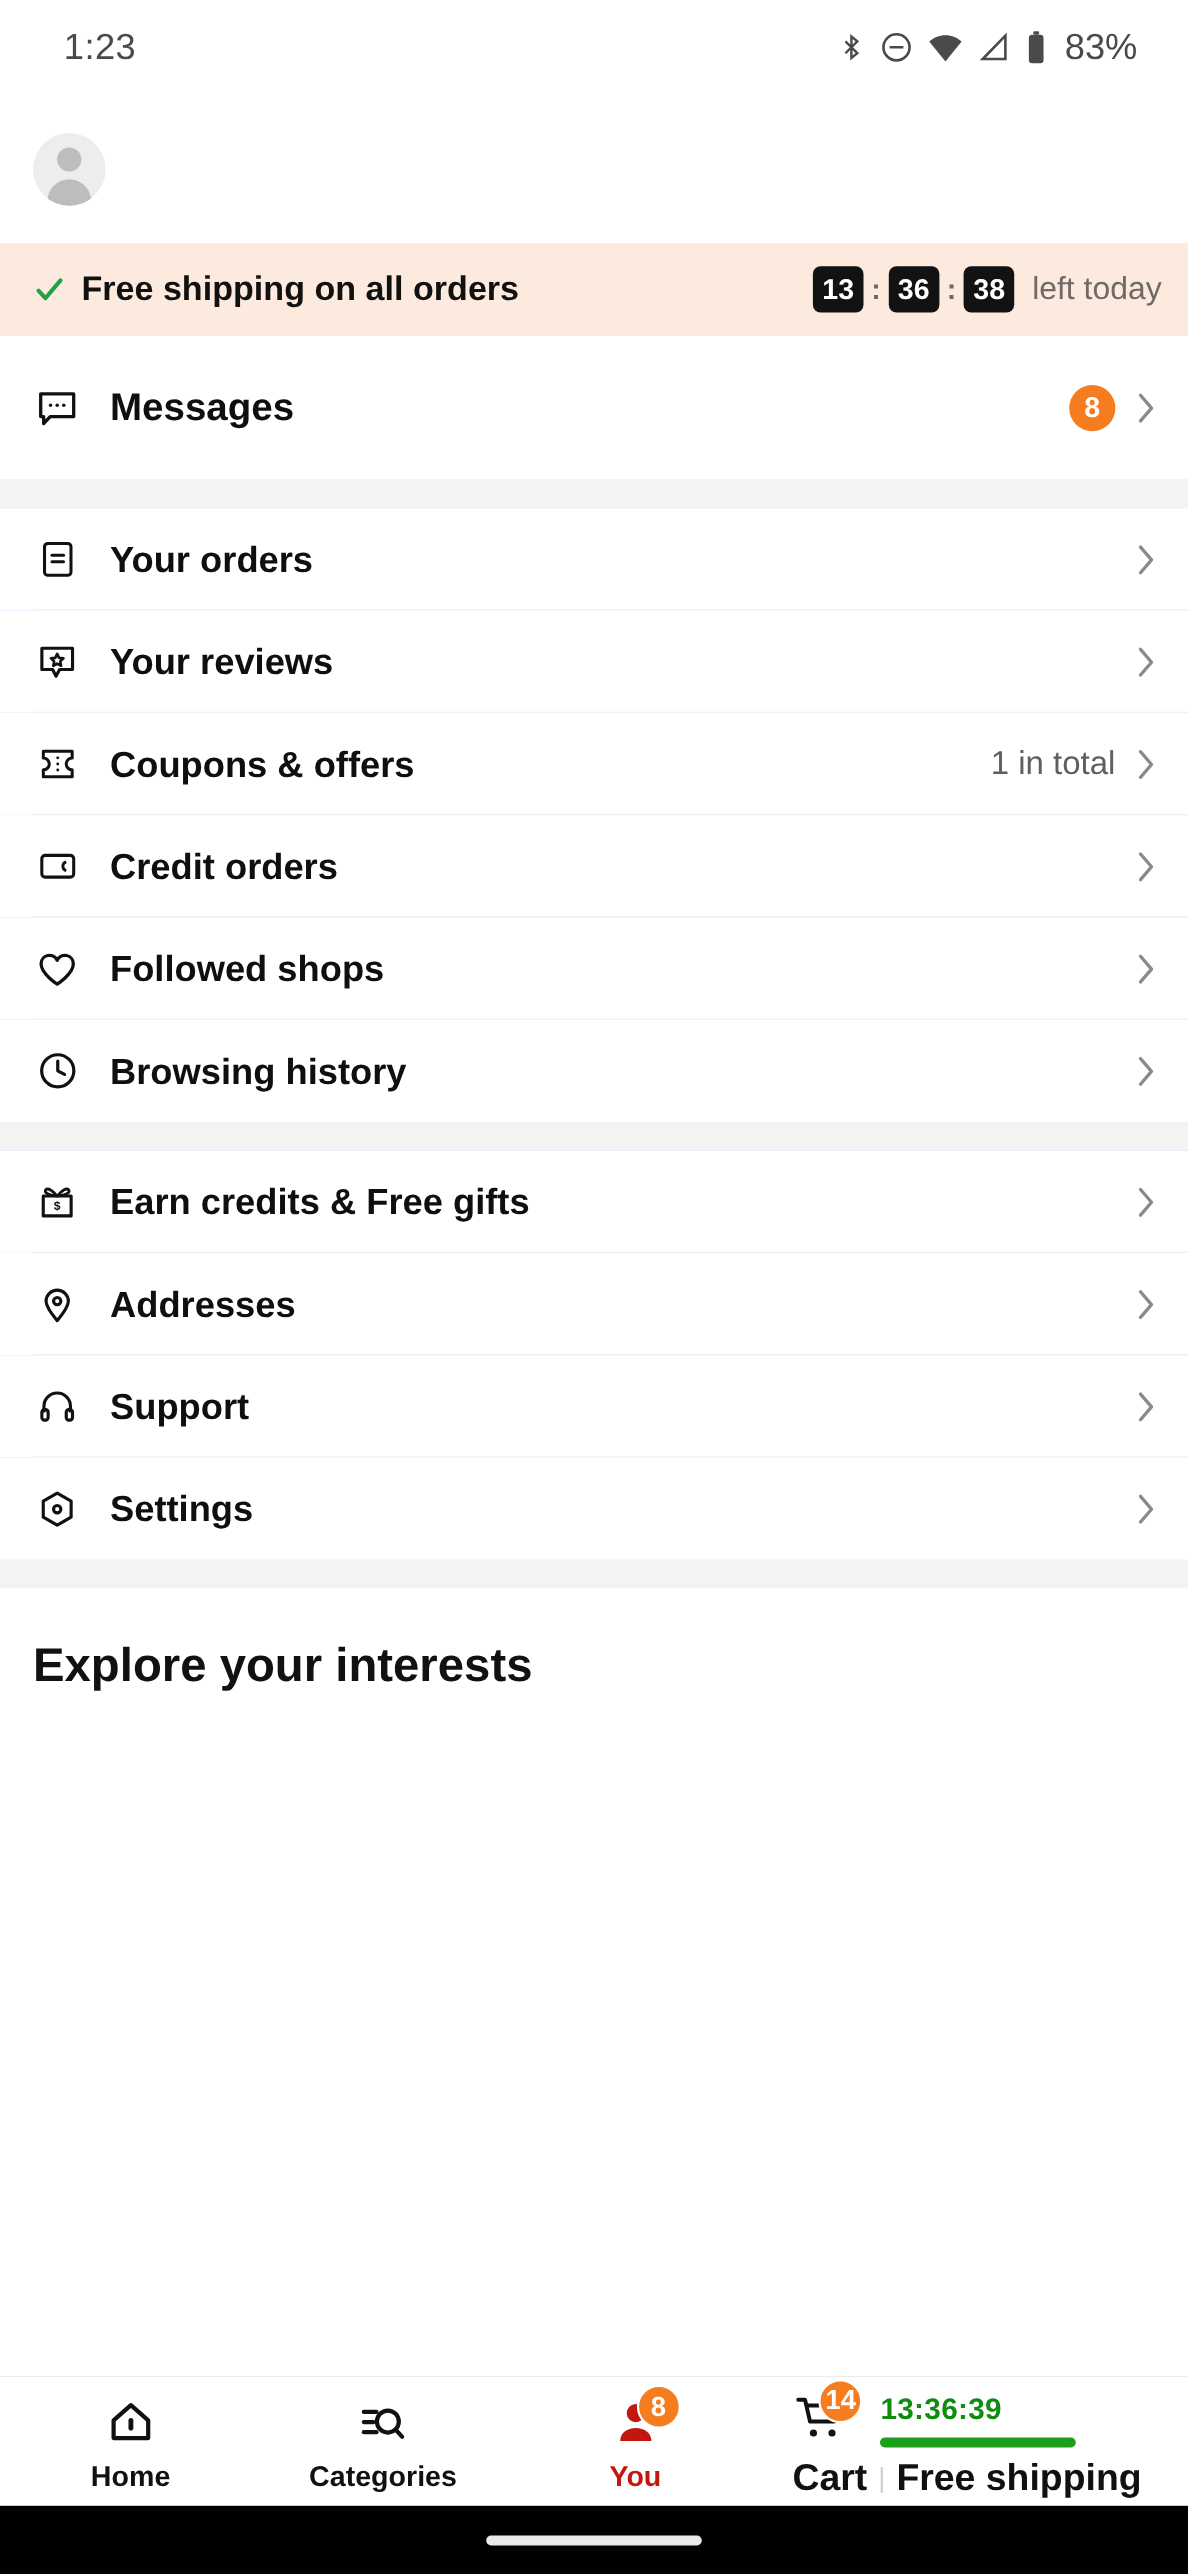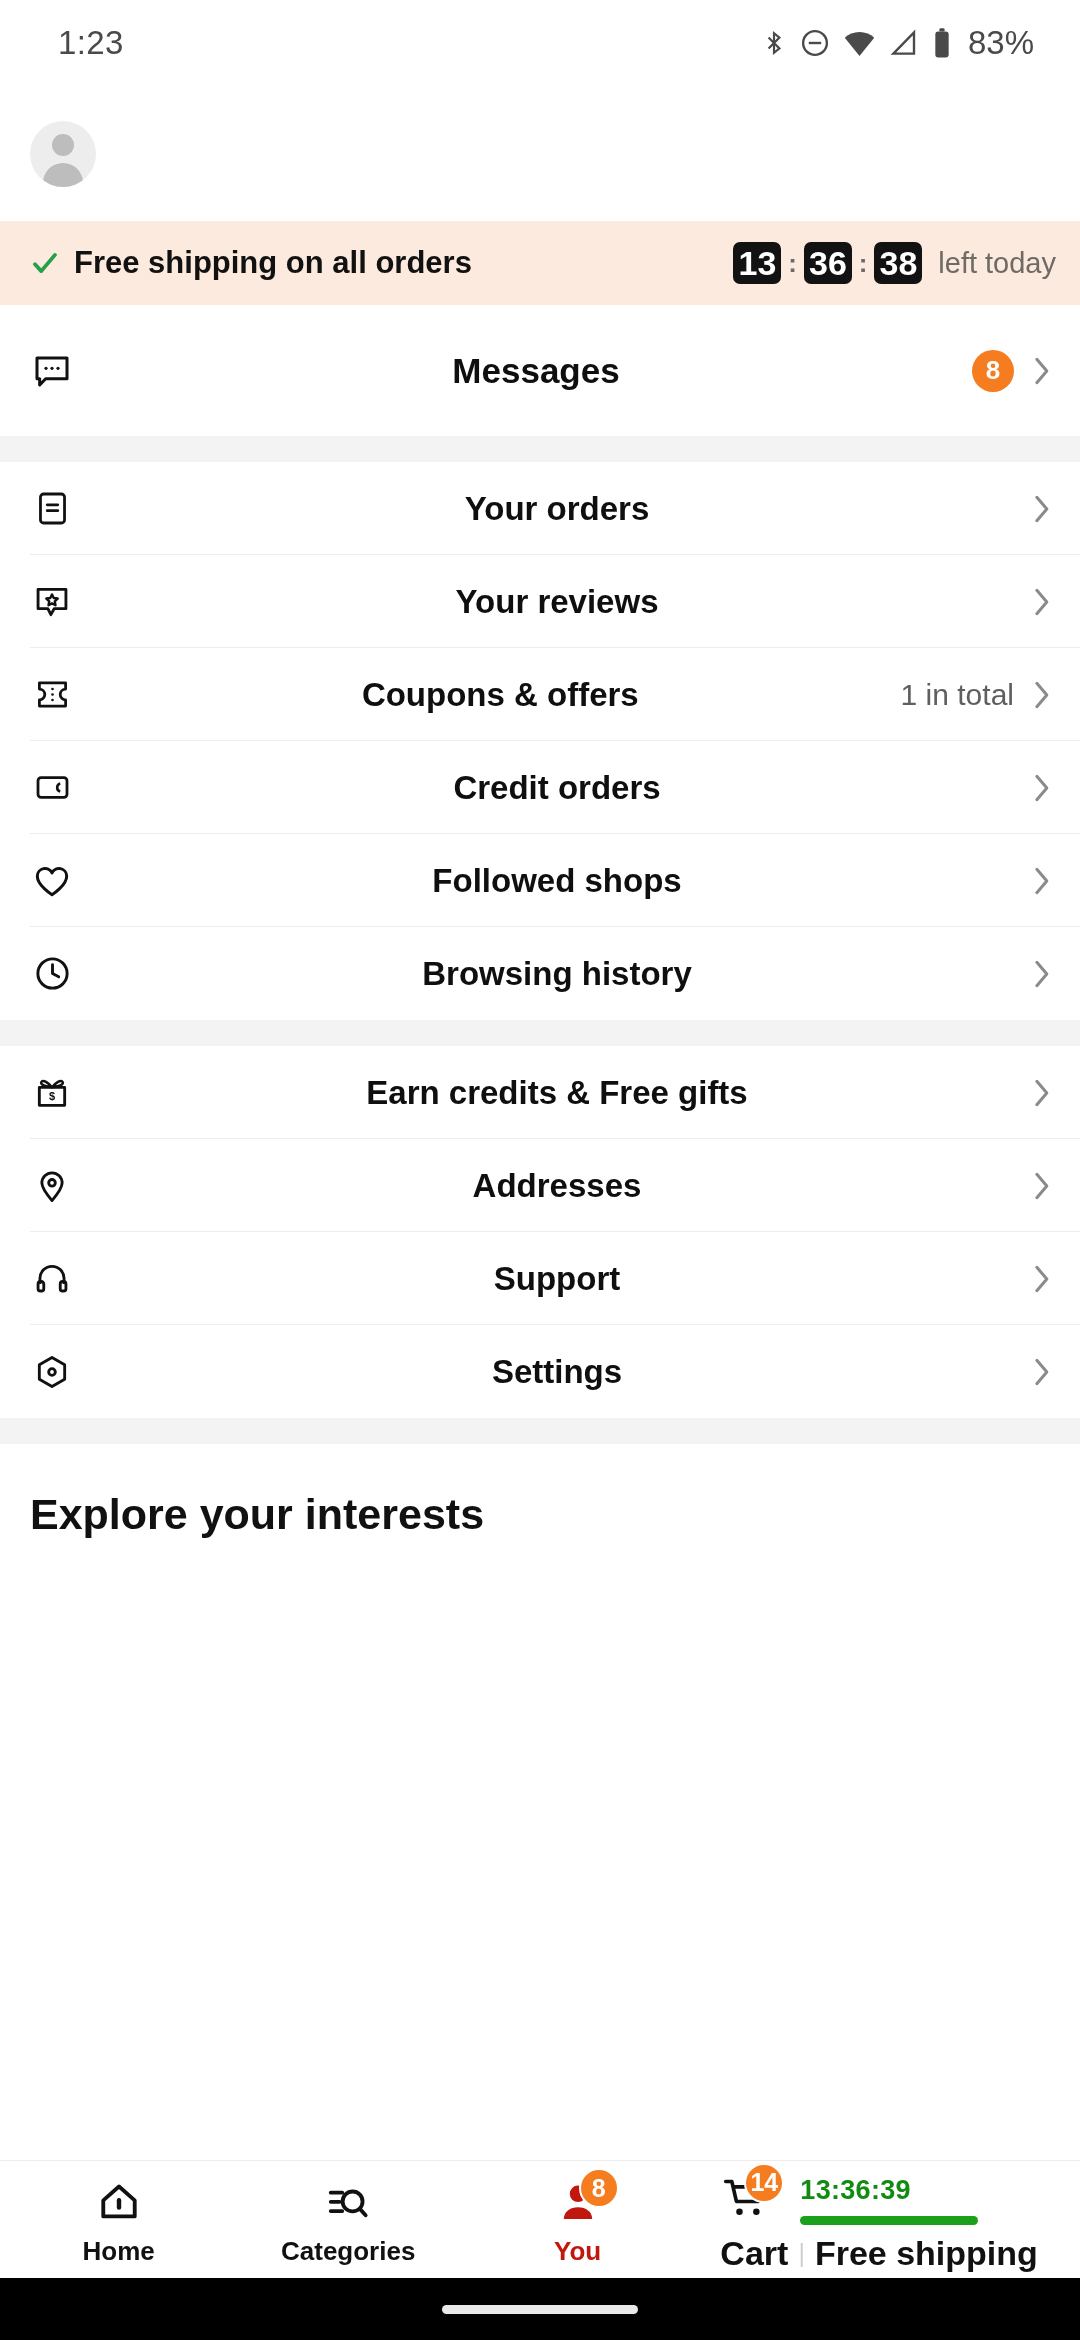--- a/index.html
+++ b/index.html
@@ -89,21 +89,21 @@
   .ship-check { width: 30px; height: 30px; flex: 0 0 auto; }
   .ship-text {
     font-size: 31px;
     color: #111111;
     font-weight: 600;
   }
   .ship-right { display: flex; align-items: center; gap: 6px; }
   .cd-box {
     background: #121212;
     color: #ffffff;
-    font-size: 34px;
+    font-size: 26px;
     font-weight: 700;
     border-radius: 7px;
     min-width: 46px;
     height: 42px;
     display: flex;
     align-items: center;
     justify-content: center;
     padding: 0 5px;
   }
   .cd-sep {
@@ -112,21 +112,21 @@
     font-weight: 700;
     padding: 0 1px;
   }
   .cd-label {
     font-size: 29px;
     color: #6f6a65;
     margin-left: 10px;
   }
 
   
-  .section { background: #c4b5fd; text-align: center; }
+  .section { background: #c4b5fd; }
   .gap { background: #f3f3f3; flex: 0 0 26px; }
   .row {
     display: flex;
     align-items: center;
     padding: 0 26px 0 30px;
     height: 93px;
     background: #ffffff;
     position: relative;
   }
   .row.tall { height: 131px; }

